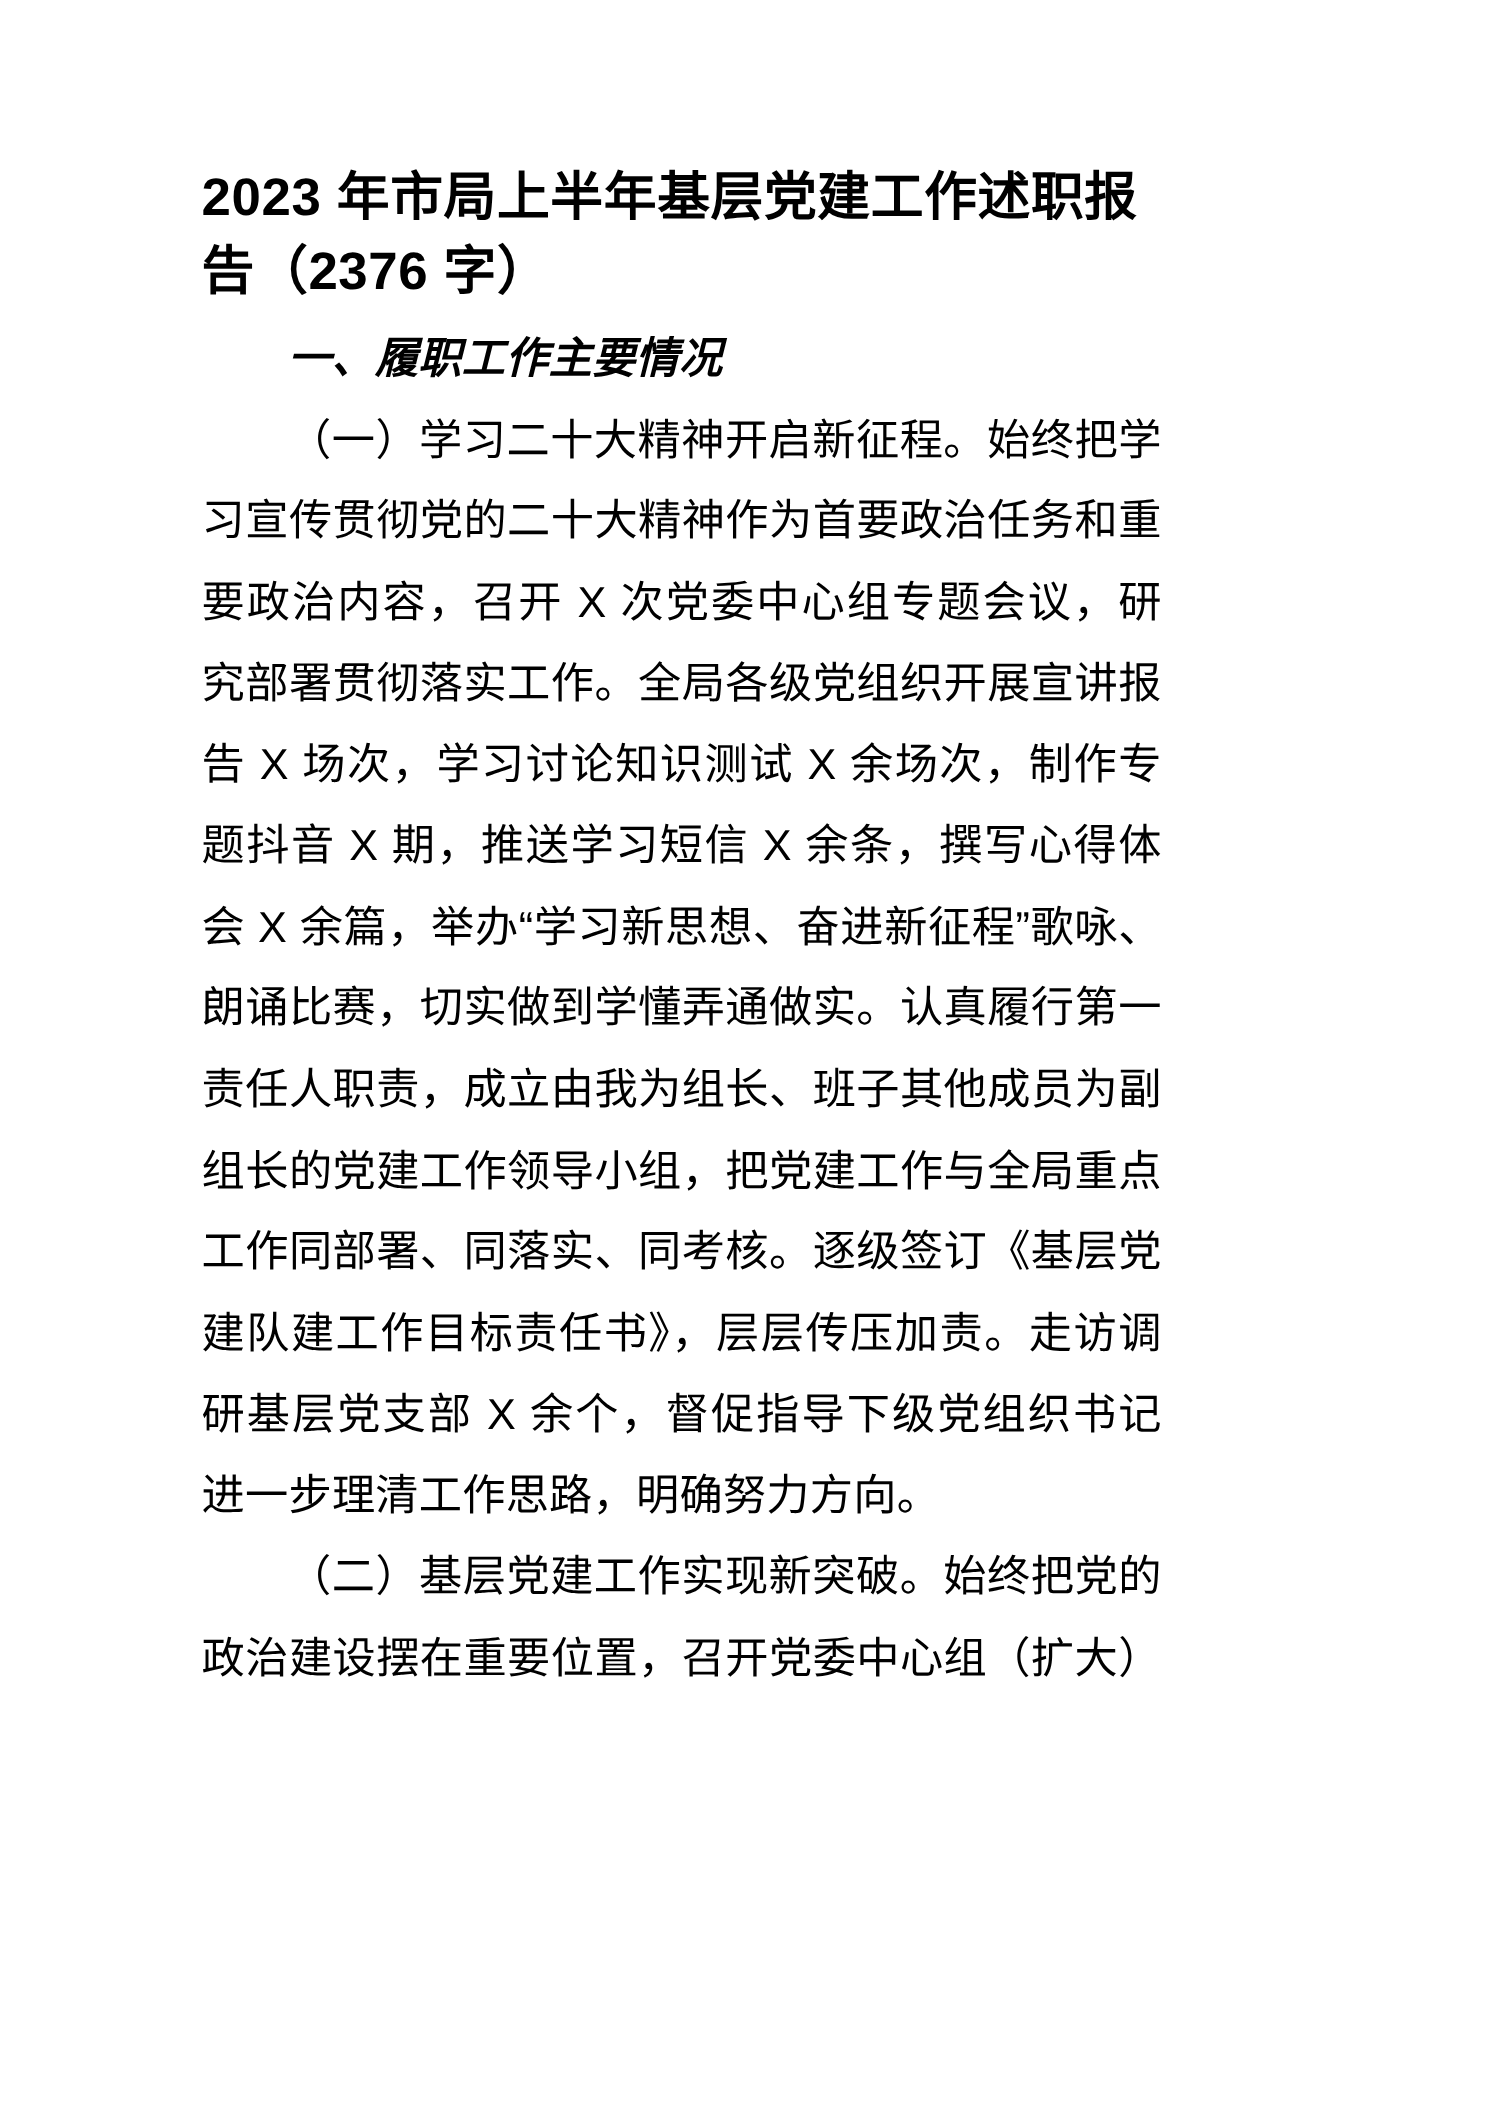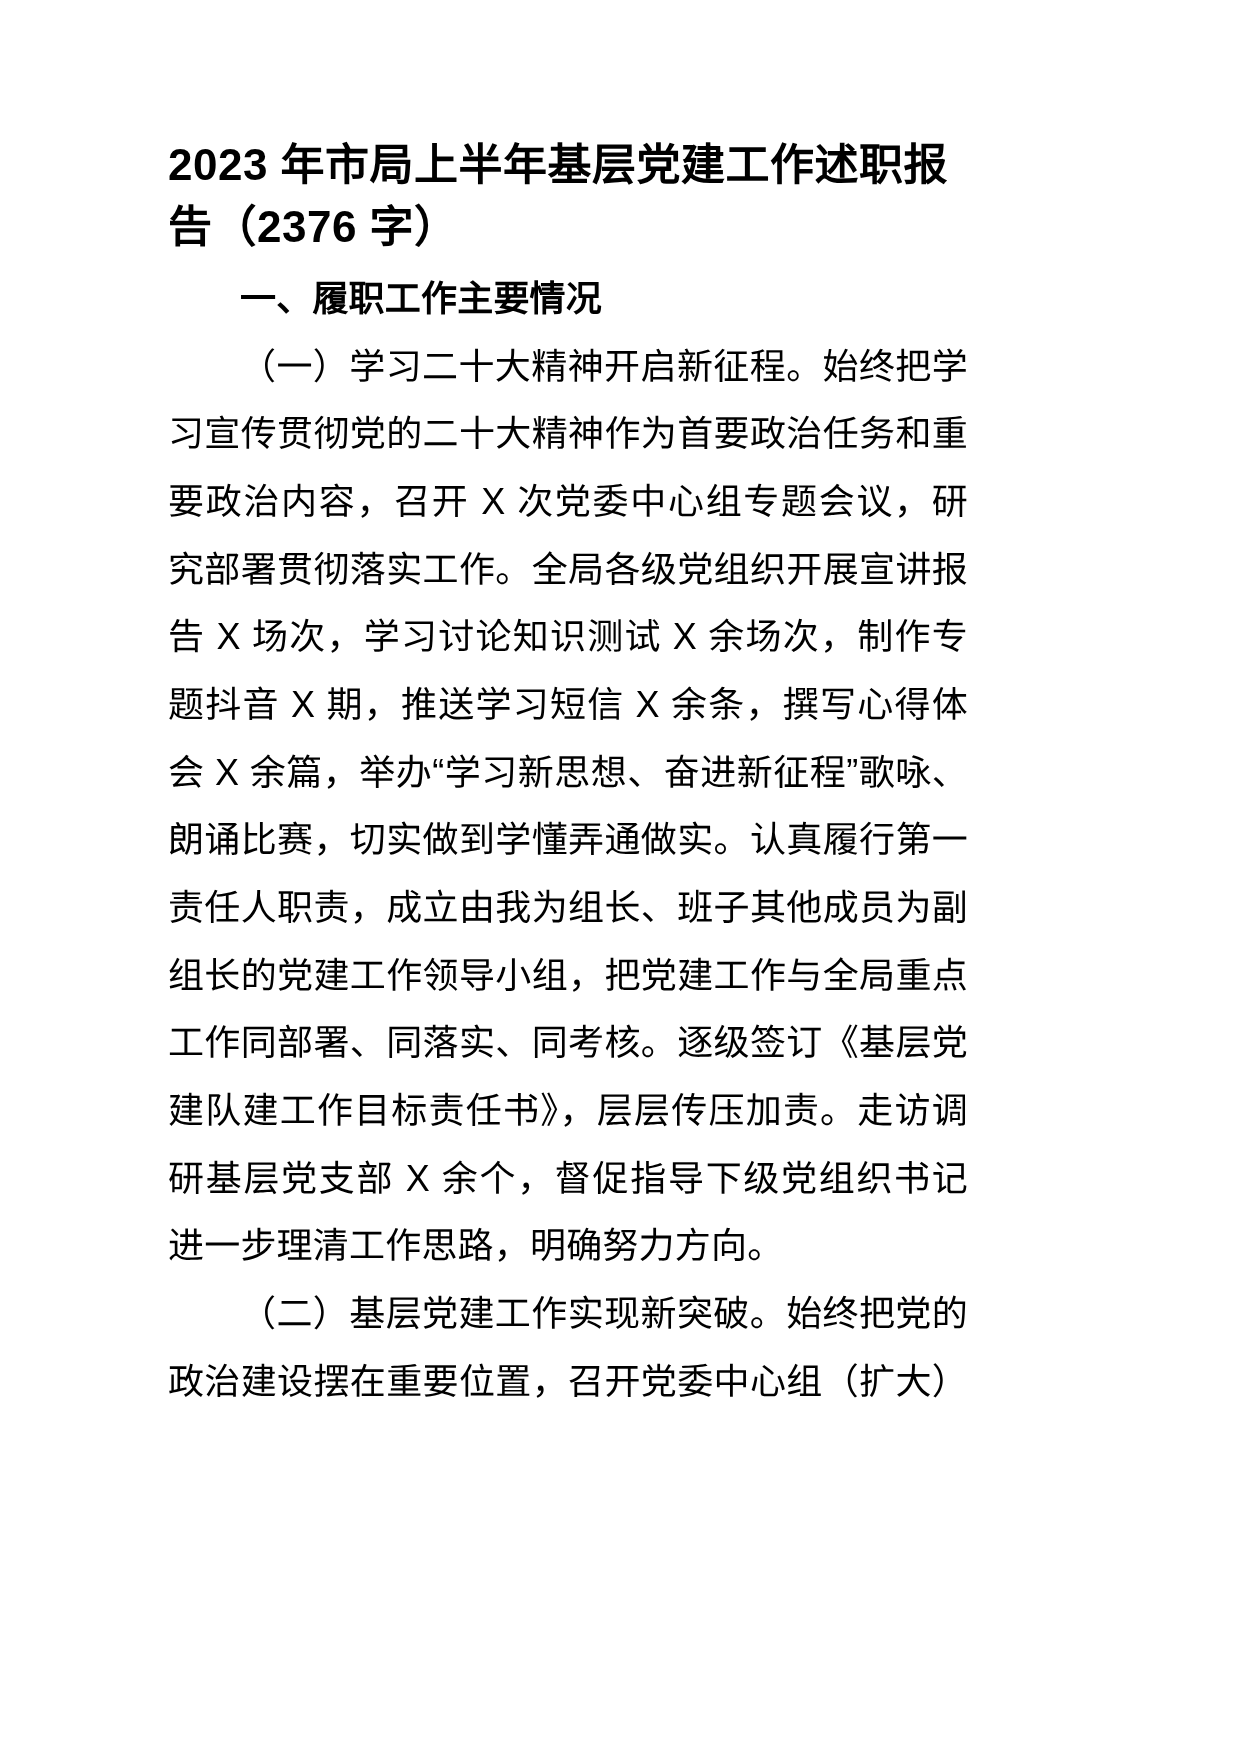--- a/index.html
+++ b/index.html
@@ -50,20 +50,21 @@
     margin-top: 0px;
   }
   .section-heading {
     font-size: 36px;
     line-height: 1.88;
     margin: 0;
     text-indent: 2em;
     font-weight: 700;
     letter-spacing: 0.2px;
     word-break: break-all;
+    font-style: italic;
   }
   .para.clipped {
     max-height: 140px;
     overflow: hidden;
   }
 </style>
 </head>
 <body>
 
 <div class="page">

